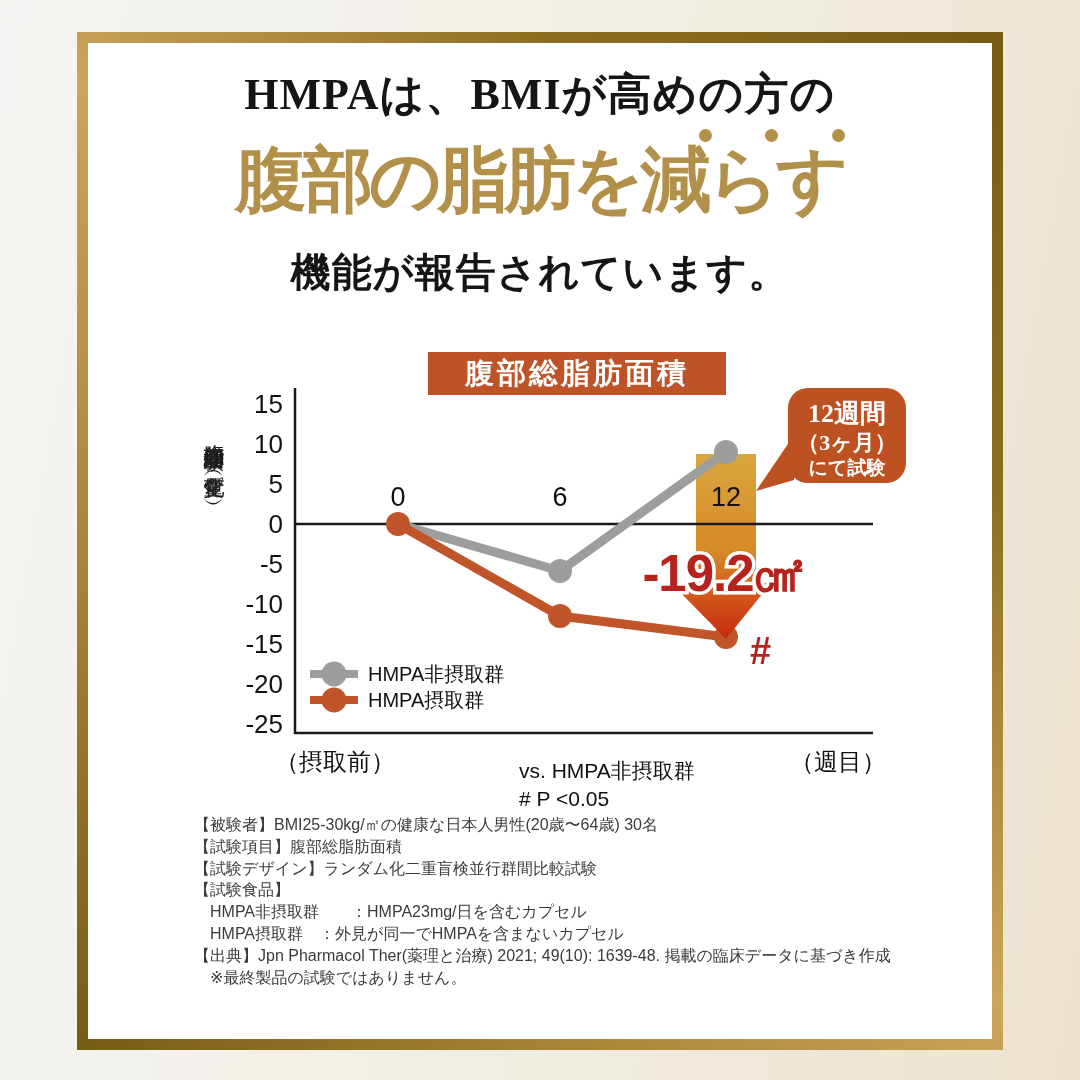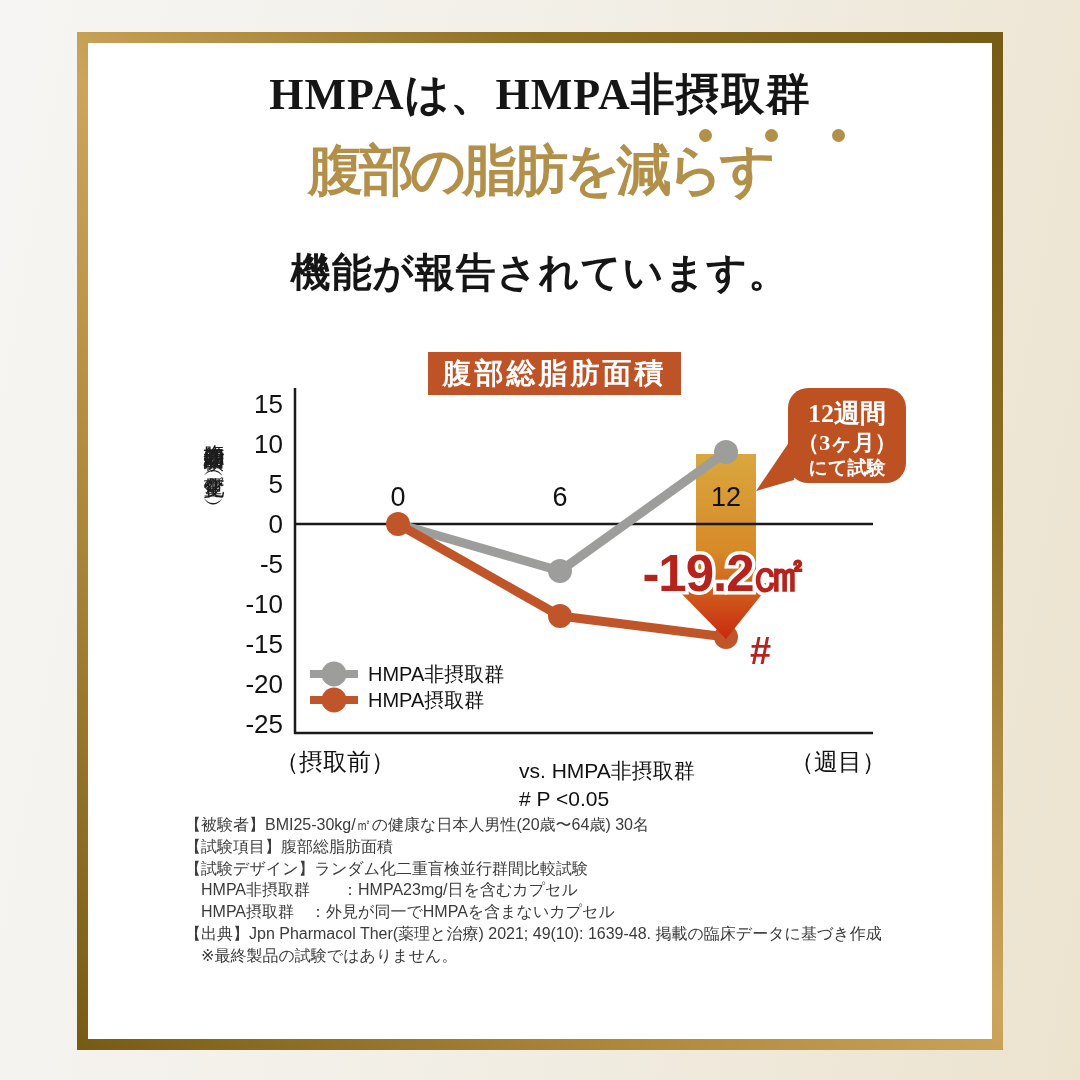--- a/index.html
+++ b/index.html
@@ -8,59 +8,59 @@
          background:linear-gradient(100deg,#f6f5f3 0%,#f2efe7 45%,#ece3cf 100%);}
   .gold-frame{position:absolute;left:77px;top:32px;right:77px;bottom:30px;
          background:linear-gradient(45deg,#765b15 0%,#a9853a 26%,#cba55b 50%,#8d6f22 76%,#765b15 100%);}
   .card{position:absolute;inset:11px;background:#ffffff;}
   .content{position:absolute;inset:0;}
   .title1{position:absolute;top:70px;left:0;width:100%;text-align:center;
          font-family:"Liberation Serif","DejaVu Serif",serif;font-weight:700;
          font-size:44px;line-height:1.15;color:#151515;letter-spacing:1px;}
   .title2{position:absolute;top:141px;left:0;width:100%;text-align:center;
          font-family:"Liberation Serif","DejaVu Serif",serif;font-weight:600;
-         font-size:55px;line-height:1.1;color:#b3904a;letter-spacing:-4px;}
+         font-size:71px;line-height:1.1;color:#b3904a;letter-spacing:-4px;}
   .em-dot{position:absolute;top:129px;width:13px;height:13px;border-radius:50%;background:#b3904a;}
   .em-dot.d1{left:699px}.em-dot.d2{left:765px}.em-dot.d3{left:832px}
   .title3{position:absolute;top:245px;left:0;width:100%;text-align:center;
          font-family:Liberation Mono, monospace;font-weight:700;
          font-size:40px;color:#151515;letter-spacing:1px;}
-  .badge{position:absolute;left:428px;top:352px;width:253px;height:43px;background:#bd5326;
+  .badge{position:absolute;left:428px;top:352px;width:298px;height:43px;background:#bd5326;
          color:#ffffff;font-family:"Liberation Serif","DejaVu Serif",serif;font-weight:700;
          font-size:29px;line-height:43px;text-align:center;letter-spacing:3px;}
   .y-title{position:absolute;left:200px;top:428px;height:300px;writing-mode:vertical-rl;
          font-size:21px;letter-spacing:1px;color:#1d1d1d;}
   .chart-svg{position:absolute;left:190px;top:380px;}
   .axis{stroke:#1a1a1a;stroke-width:2.5;}
   .tick{font-size:26px;fill:#111;text-anchor:end;}
   .xlab{font-size:27px;fill:#111;text-anchor:middle;}
   .drop-text{font-size:51px;font-weight:800;fill:#b5231c;stroke:#ffffff;stroke-width:7px;
          paint-order:stroke;text-anchor:middle;letter-spacing:-1px;}
   .hash{font-size:38px;font-weight:700;fill:#b5231c;}
   .legend-text{font-size:20px;fill:#111;}
   .bubble-l1{fill:#fff;font-family:"Liberation Serif","DejaVu Serif",serif;font-weight:700;font-size:26px;text-anchor:middle;}
   .bubble-l2{fill:#fff;font-family:"Liberation Serif","DejaVu Serif",serif;font-weight:700;font-size:22px;text-anchor:middle;}
   .bubble-l3{fill:#fff;font-weight:700;font-size:19px;text-anchor:middle;}
   .note{font-size:21px;fill:#111;}
   .endnote{font-size:24px;fill:#111;text-anchor:middle;}
-  .footer{position:absolute;left:185px;top:814px;width:716px;font-size:16px;
+  .footer{position:absolute;left:194px;top:814px;width:716px;font-size:16px;
          line-height:21.8px;color:#3b3b3b;}
   .footer div{white-space:pre;}
 </style>
 </head>
 <body>
 
 <div class="stage">
   <div class="gold-frame">
     <div class="card"></div>
   </div>
 
   <div class="content">
 
-    <div class="title1">HMPAは、HMPA非摂取群</div>
+    <div class="title1">HMPAは、BMIが高めの方の</div>
     <div class="title2">腹部の脂肪を減らす</div>
     <div class="em-dot d1"></div>
     <div class="em-dot d2"></div>
     <div class="em-dot d3"></div>
     <div class="title3">機能が報告されています。</div>
 
     <div class="badge">腹部総脂肪面積</div>
 
     <div class="y-title">腹部総脂肪面積の変化量（㎠）</div>
 
@@ -125,20 +125,21 @@
       <text class="endnote" x="145" y="390">（摂取前）</text>
       <text class="endnote" x="648" y="390">（週目）</text>
       <text class="note" x="329" y="398">vs. HMPA非摂取群</text>
       <text class="note" x="329" y="426"># P &lt;0.05</text>
     </svg>
 
     <div class="footer">
       <div>【被験者】BMI25-30kg/㎡の健康な日本人男性(20歳〜64歳) 30名</div>
       <div>【試験項目】腹部総脂肪面積</div>
       <div>【試験デザイン】ランダム化二重盲検並行群間比較試験</div>
+      <div>【試験食品】</div>
       <div>　HMPA非摂取群　　：HMPA23mg/日を含むカプセル</div>
       <div>　HMPA摂取群　：外見が同一でHMPAを含まないカプセル</div>
       <div>【出典】Jpn Pharmacol Ther(薬理と治療) 2021; 49(10): 1639-48. 掲載の臨床データに基づき作成</div>
       <div>　※最終製品の試験ではありません。</div>
     </div>
 
   </div>
 </div>
 
 </body></html>

